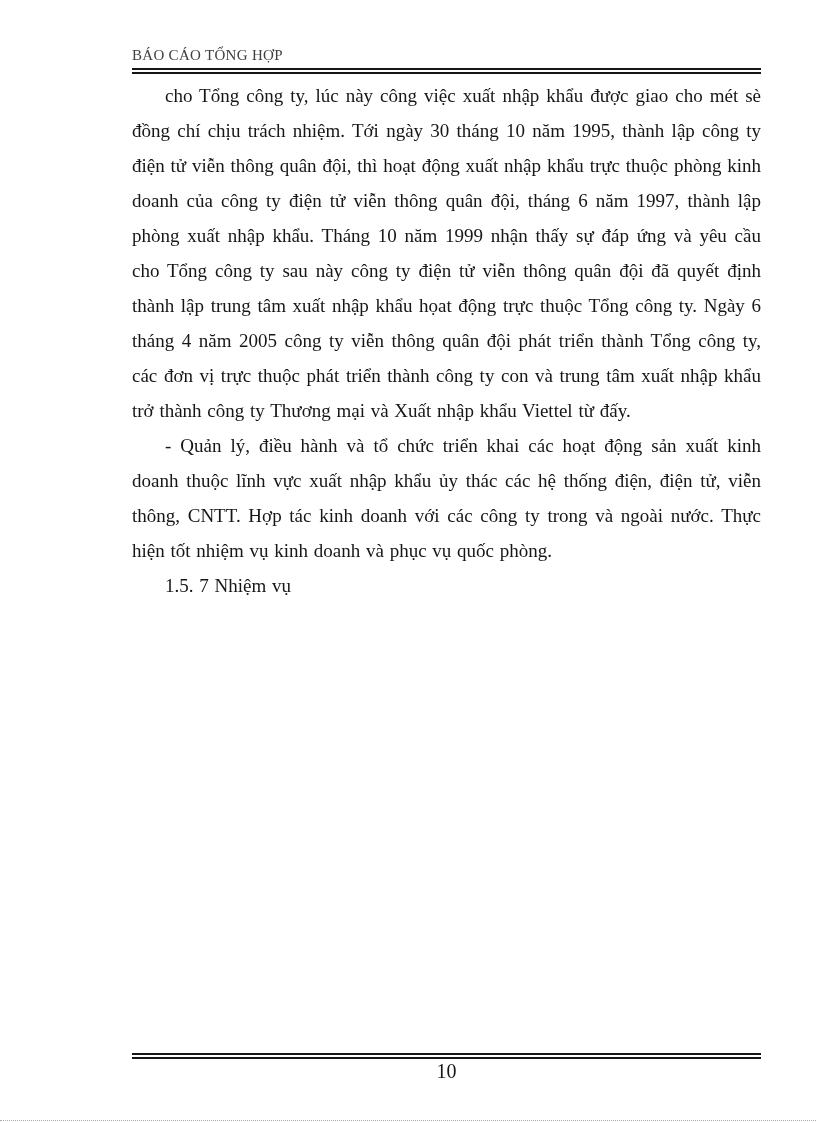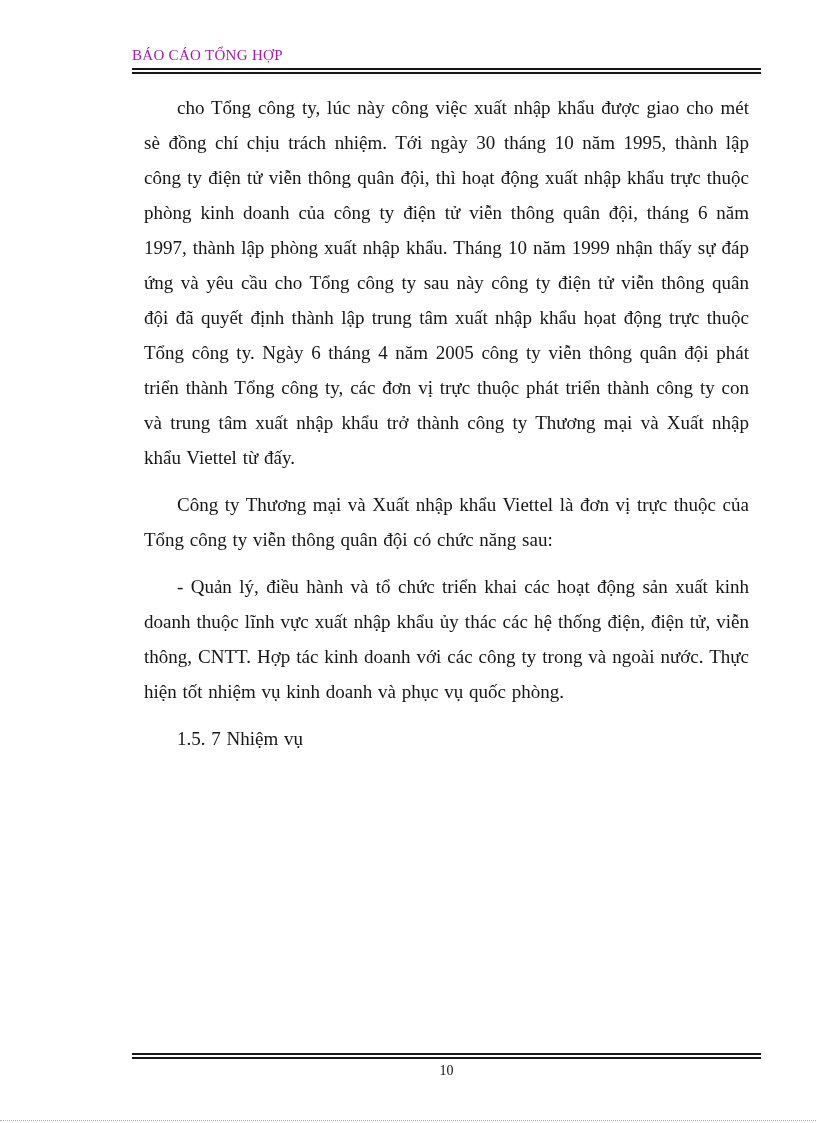--- a/index.html
+++ b/index.html
@@ -19,57 +19,57 @@
   .header {
     position: absolute;
     left: 132px;
     top: 45px;
     width: 629px;
   }
   .header-title {
     font-size: 15px;
     line-height: 20px;
     letter-spacing: 0.3px;
-    color: #a21caf;
+    color: #404040;
   }
   .double-rule {
     height: 2px;
     border-top: 2px solid #161616;
     border-bottom: 2px solid #161616;
     background: transparent;
   }
   .header .double-rule {
     margin-top: 3px;
   }
   .body-text {
     position: absolute;
     left: 132px;
     top: 78px;
     width: 629px;
     font-size: 19px;
     line-height: 35px;
   }
   .para {
-    margin: 12px;
+    margin: 0;
     padding: 0;
     text-indent: 33px;
     text-align: justify;
     word-spacing: 1px;
     font-family: Liberation Serif, serif;
   }
   .footer {
     position: absolute;
     left: 132px;
     top: 1053px;
     width: 629px;
   }
   .page-number {
     margin-top: 3px;
     text-align: center;
-    font-size: 14px;
+    font-size: 20px;
     line-height: 18px;
   }
   .bottom-dotted {
     position: absolute;
     left: 0;
     bottom: 2px;
     width: 100%;
     border-top: 1px dotted #ababab;
   }
 </style>
@@ -78,21 +78,20 @@
 
 <div class="page">
 
   <div class="header">
     <div class="header-title">BÁO CÁO TỔNG HỢP</div>
     <div class="double-rule"></div>
   </div>
 
   <div class="body-text">
       <p class="para">cho Tổng công ty, lúc này công việc xuất nhập khẩu được giao cho mét sè đồng chí chịu trách nhiệm. Tới ngày 30 tháng 10 năm 1995, thành lập công ty điện tử viễn thông quân đội, thì hoạt động xuất nhập khẩu trực thuộc phòng kinh doanh của công ty điện tử viễn thông quân đội, tháng 6 năm 1997, thành lập phòng xuất nhập khẩu. Tháng 10 năm 1999 nhận thấy sự đáp ứng và yêu cầu cho Tổng công ty sau này công ty điện tử viễn thông quân đội đã quyết định thành lập trung tâm xuất nhập khẩu họat động trực thuộc Tổng công ty. Ngày 6 tháng 4 năm 2005 công ty viễn thông quân đội phát triển thành Tổng công ty, các đơn vị trực thuộc phát triển thành công ty con và trung tâm xuất nhập khẩu trở thành công ty Thương mại và Xuất nhập khẩu Viettel từ đấy.</p>
-      <p class="para">Công ty Thương mại và Xuất nhập khẩu Viettel là đơn vị trực thuộc của Tổng công ty viễn thông quân đội có chức năng sau:</p>
       <p class="para">- Quản lý, điều hành và tổ chức triển khai các hoạt động sản xuất kinh doanh thuộc lĩnh vực xuất nhập khẩu ủy thác các hệ thống điện, điện tử, viễn thông, CNTT. Hợp tác kinh doanh với các công ty trong và ngoài nước. Thực hiện tốt nhiệm vụ kinh doanh và phục vụ quốc phòng.</p>
       <p class="para">1.5. 7 Nhiệm vụ</p>
     </div>
 
   <div class="footer">
     <div class="double-rule"></div>
     <div class="page-number">10</div>
   </div>
 
   <div class="bottom-dotted"></div>

